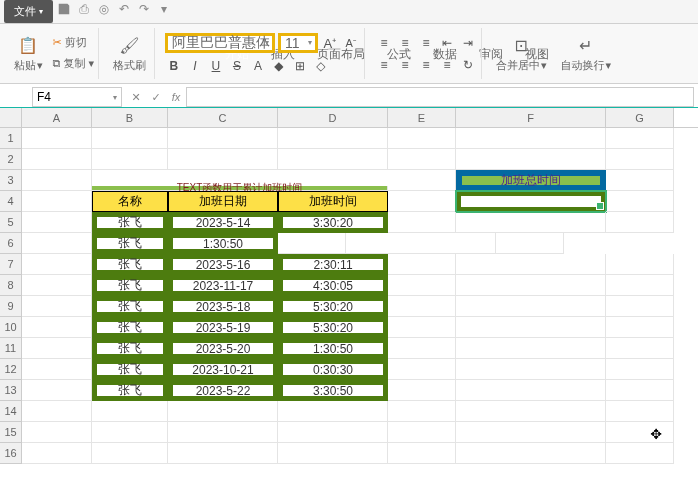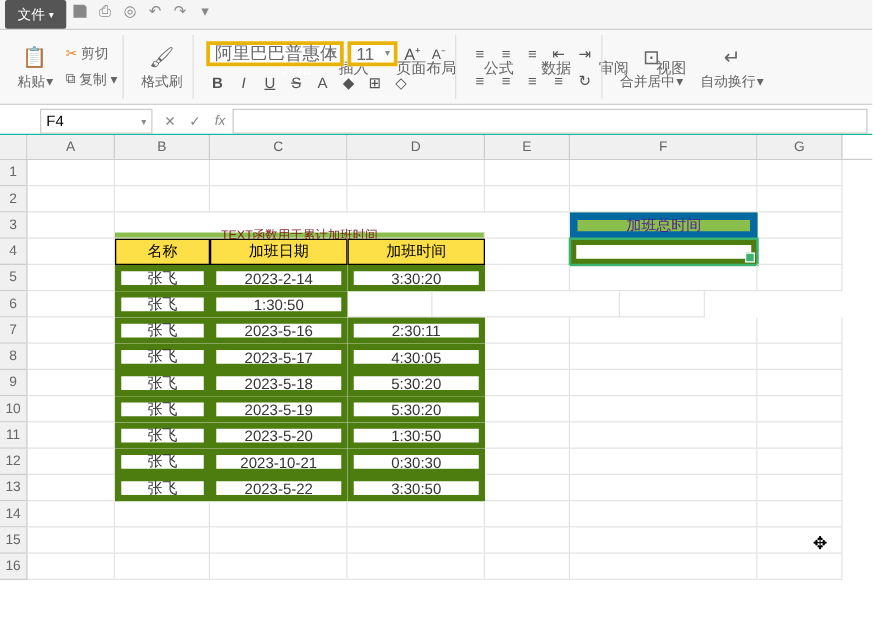--- a/index.html
+++ b/index.html
@@ -204,21 +204,21 @@
         <div class="cell wc header-cell">加班日期</div>
         <div class="cell wd header-cell">加班时间</div>
         <div class="cell we"></div>
         <div class="cell wf data-cell active-cell"></div>
         <div class="cell wg"></div>
       </div>
       <div class="row">
         <div class="row-h">5</div>
         <div class="cell wa"></div>
         <div class="cell wb data-cell">张飞</div>
-        <div class="cell wc data-cell">2023-2-14</div>
+        <div class="cell wc data-cell">2023-5-14</div>
         <div class="cell wd data-cell">3:30:20</div>
         <div class="cell we"></div>
         <div class="cell wf"></div>
         <div class="cell wg"></div>
       </div>
       <div class="row">
         <div class="row-h">6</div>
         <div class="cell wa"></div>
         <div class="cell wb data-cell">张飞</div>
         <div class="cell wd data-cell">1:30:50</div>
@@ -233,21 +233,21 @@
         <div class="cell wc data-cell">2023-5-16</div>
         <div class="cell wd data-cell">2:30:11</div>
         <div class="cell we"></div>
         <div class="cell wf"></div>
         <div class="cell wg"></div>
       </div>
       <div class="row">
         <div class="row-h">8</div>
         <div class="cell wa"></div>
         <div class="cell wb data-cell">张飞</div>
-        <div class="cell wc data-cell">2023-5-17</div>
+        <div class="cell wc data-cell">2023-11-17</div>
         <div class="cell wd data-cell">4:30:05</div>
         <div class="cell we"></div>
         <div class="cell wf"></div>
         <div class="cell wg"></div>
       </div>
       <div class="row">
         <div class="row-h">9</div>
         <div class="cell wa"></div>
         <div class="cell wb data-cell">张飞</div>
         <div class="cell wc data-cell">2023-5-18</div>

